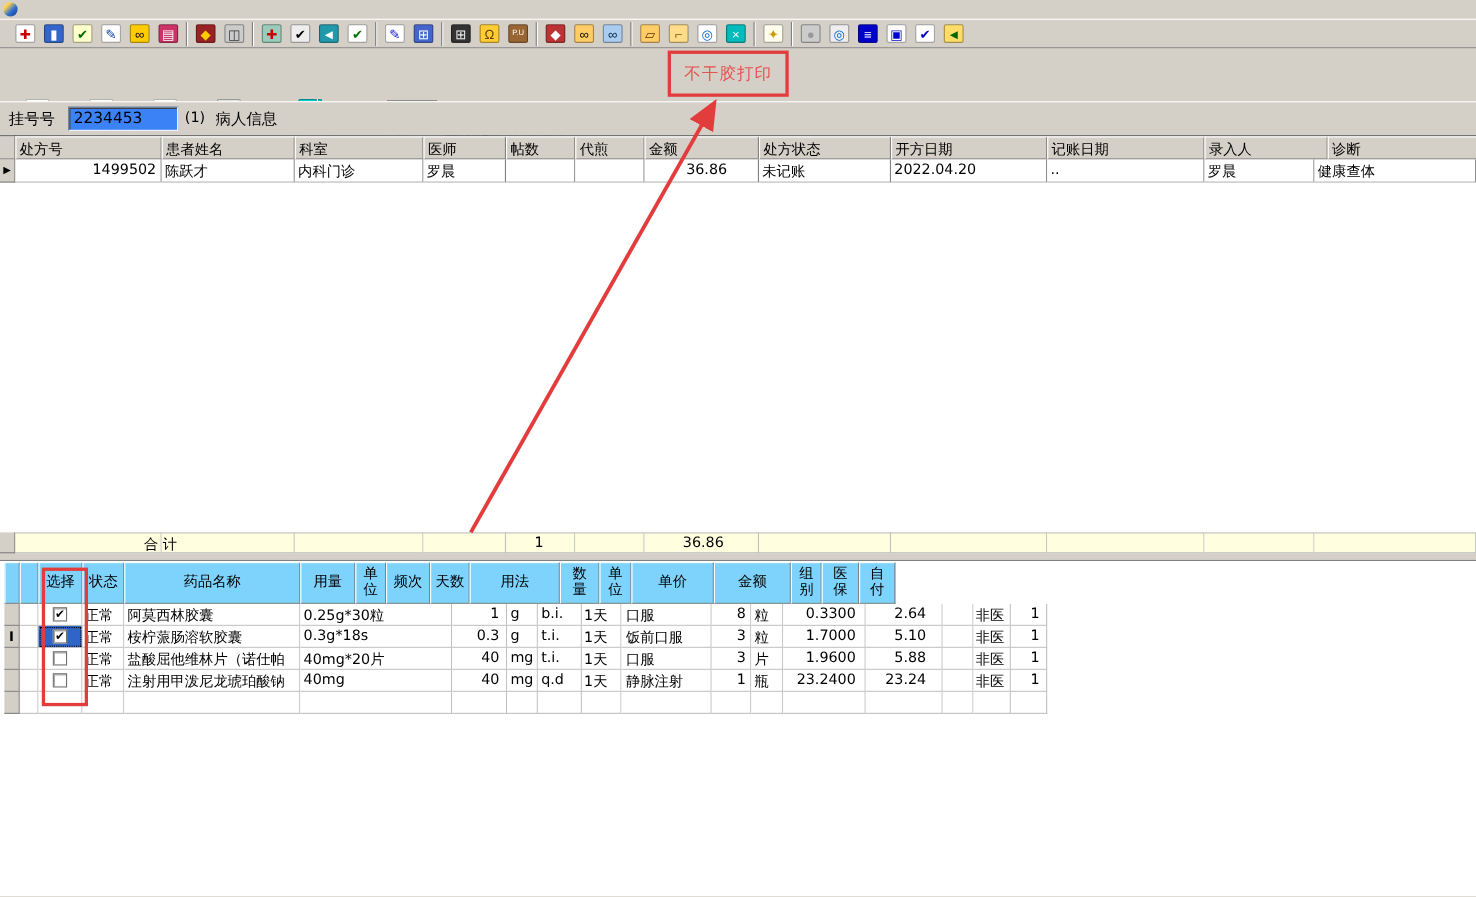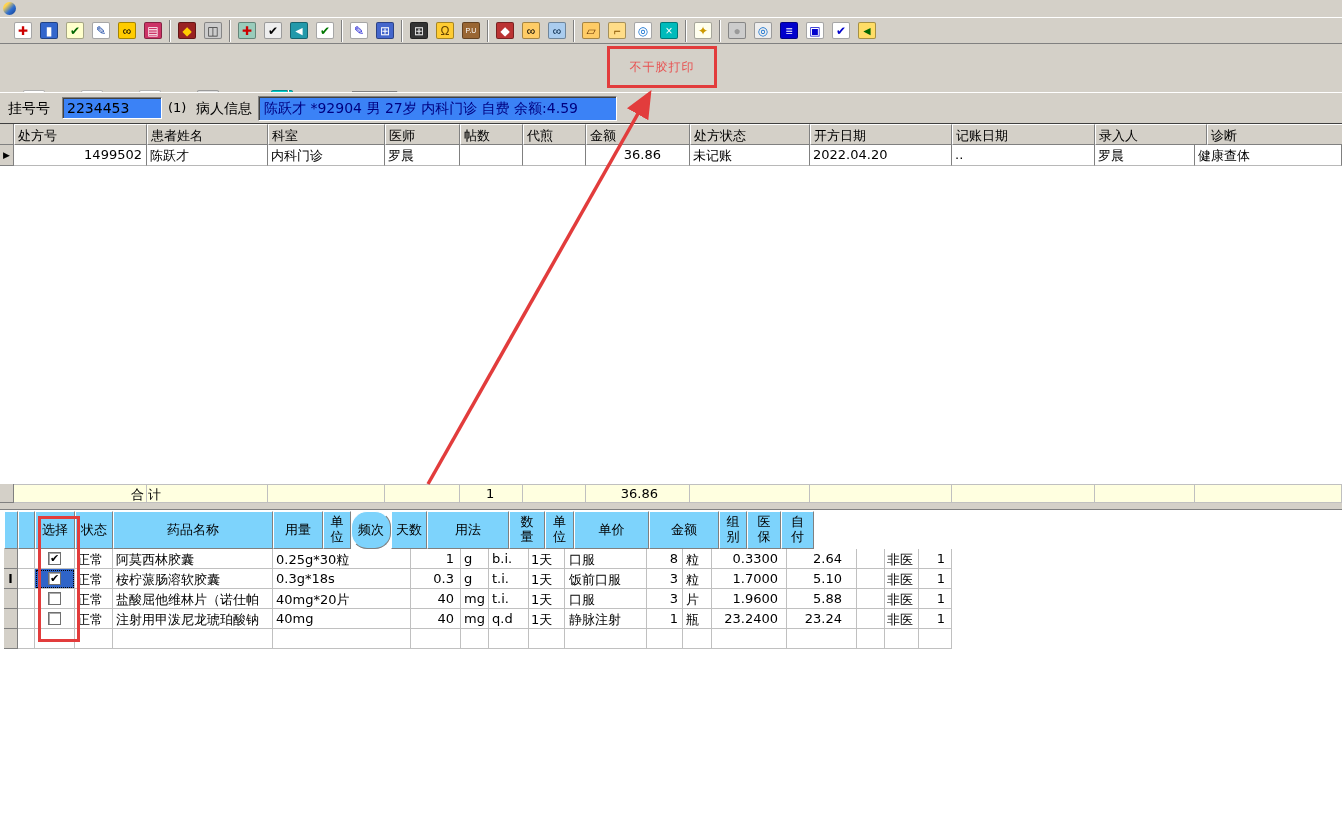--- a/index.html
+++ b/index.html
@@ -82,21 +82,21 @@
   .dcell { background:#fff; border-right:1px solid #c0c0c0; border-bottom:1px solid #c0c0c0;
     height:20px; font-size:13px; padding-top:2px; white-space:nowrap; overflow:hidden; }
   .dind { background:#d4d0c8; border-right:1px solid #808080; border-bottom:1px solid #808080;
     display:flex; align-items:center; justify-content:center; font-size:12px; font-weight:bold; }
   .selcell { display:flex; align-items:center; justify-content:center; padding-top:0; }
   .selcell.sel { background:#2f64c8; outline:1px dotted #000; outline-offset:-2px; }
 
   
   .red-box { position:absolute; left:607px; top:46px; width:110px; height:42px;
     border:3px solid #e23c3c; display:flex; align-items:center; justify-content:center;
-    color:#e85050; font-size:12px; letter-spacing:1px; z-index:50; }
+    color:#e85050; font-size:15px; letter-spacing:1px; z-index:50; }
   .red-rect { position:absolute; left:38px; top:516px; width:42px; height:126px;
     border:3px solid #e23c3c; z-index:50; pointer-events:none; }
   #arrow-svg { position:absolute; left:0; top:0; width:1342px; height:815px;
     z-index:49; pointer-events:none; }
 </style>
 </head>
 <body>
 
 <div class="band" id="menubar">
   <span class="appicon"></span>
@@ -240,21 +240,20 @@
   <span class="navy" style="position:absolute;left:482px;top:54px;font-size:14px;">显示</span>
   <span class="blue" style="position:absolute;left:462px;top:73px;font-size:14px;">失效处方</span>
   <span class="blue" style="position:absolute;left:520px;top:46px;font-size:13px;">挂号次数:3</span>
 </div>
 
 <div class="band" id="patientbar">
   <span style="position:absolute;left:8px;top:7px;font-size:14px;">挂号号</span>
   <input id="regno" class="sunken" value="2234453" style="">
   <span style="position:absolute;left:168px;top:7px;font-size:13px;">(1)</span>
   <span style="position:absolute;left:196px;top:7px;font-size:14px;">病人信息</span>
-  <div id="patinfo" class="sunken">陈跃才 *92904 男  27岁 内科门诊 自费 余额:4.59</div>
 </div>
 
 <div class="band" id="rxgrid">
   <div class="rxrow" id="rxhead" style="top:0;">
       <div class="indcell" style="width: 14px; height: 21px;"></div>
       <div class="hcell" style="width: 133px; height: 21px;">处方号</div>
       <div class="hcell" style="width: 121px; height: 21px;">患者姓名</div>
       <div class="hcell" style="width: 117px; height: 21px;">科室</div>
       <div class="hcell" style="width: 75px; height: 21px;">医师</div>
       <div class="hcell" style="width: 63px; height: 21px;">帖数</div>
@@ -305,21 +304,21 @@
   <div id="drugrows">
       <div class="dgrow">
         <div class="dhcell" style="width: 14px;"></div>
         <div class="dhcell" style="width: 17px;"></div>
         <div class="dhcell" style="width: 40px;">选择</div>
         <div class="dhcell" style="width: 38px;">状态</div>
         <div class="dhcell" style="width: 160px;">药品名称</div>
         <div class="dhcell" style="width: 50px;">用量</div>
         <div class="dhcell" style="width: 28px;">单
 位</div>
-        <div class="dhcell" style="width: 40px; border-radius: 16px;">频次</div>
+        <div class="dhcell" style="width: 40px;">频次</div>
         <div class="dhcell" style="width: 36px;">天数</div>
         <div class="dhcell" style="width: 82px;">用法</div>
         <div class="dhcell" style="width: 36px;">数
 量</div>
         <div class="dhcell" style="width: 29px;">单
 位</div>
         <div class="dhcell" style="width: 75px;">单价</div>
         <div class="dhcell" style="width: 70px;">金额</div>
         <div class="dhcell" style="width: 28px;">组
 别</div>

